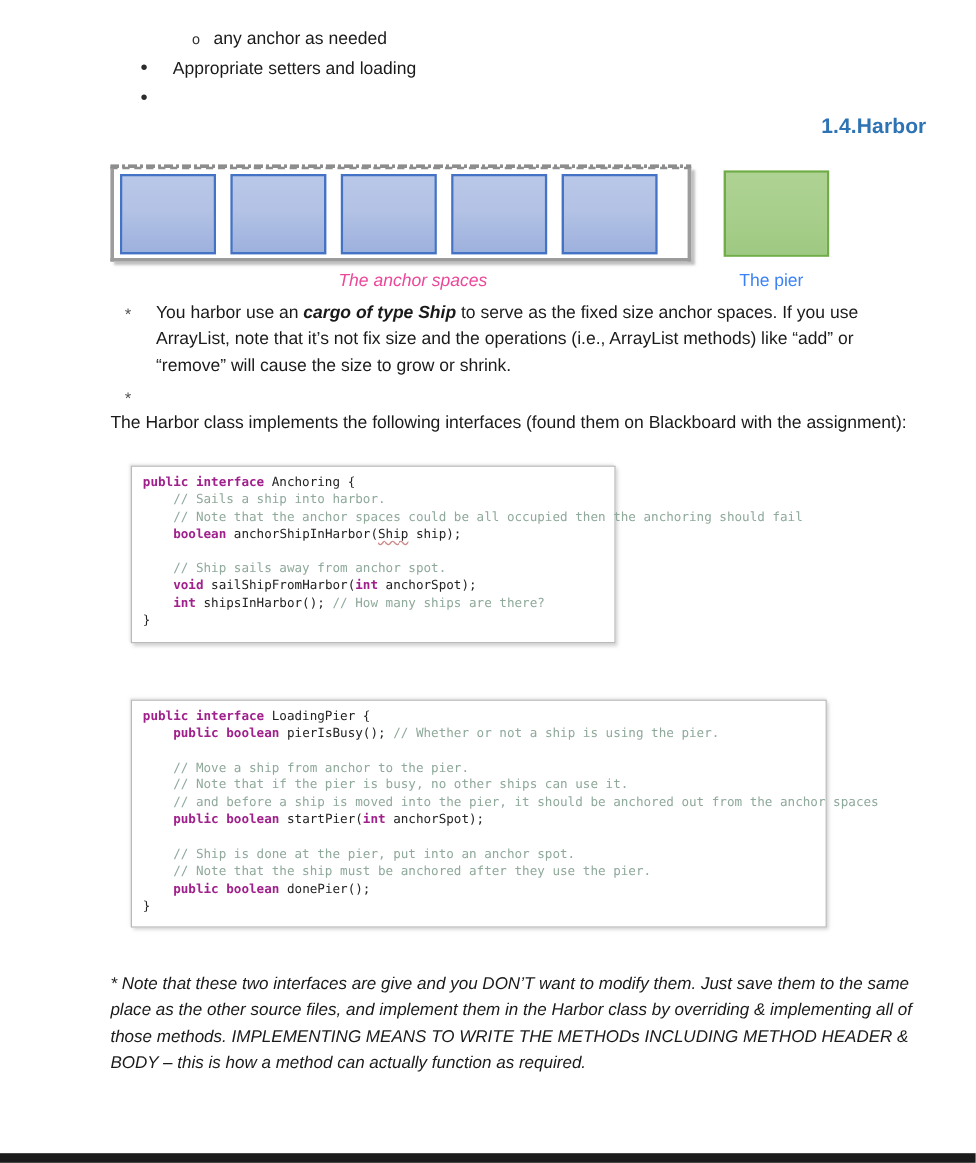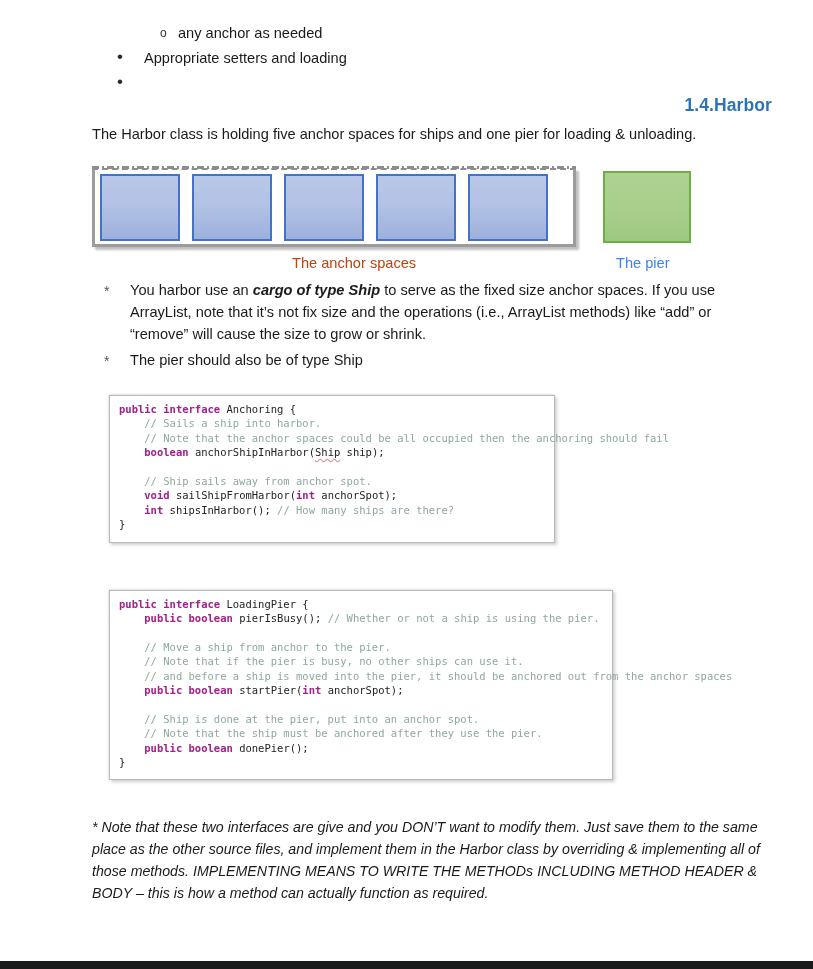--- a/index.html
+++ b/index.html
@@ -172,24 +172,25 @@
   }
   .diagram-labels {
     position: absolute;
     left: 0;
     top: 98px;
     width: 680px;
     height: 22px;
   }
   .label-anchor {
     position: absolute;
-    left: 200px;
+    left: 190px;
     top: 0;
     font-size: 14.6px;
-    color: #c2410c;
+    color: #ec4899;
+    font-style: italic;
   }
   .label-pier {
     position: absolute;
     left: 524px;
     top: 0;
     font-size: 14.6px;
     color: #3b82f6;
   }
 
   
@@ -201,22 +202,22 @@
     box-shadow: 2px 2px 3px rgba(150,150,150,0.45),
                -1px -1px 2px rgba(180,180,180,0.35);
     padding: 6px 9px 10px 9px;
     box-sizing: border-box;
     font-family: "DejaVu Sans Mono", monospace;
     font-size: 10.5px;
     line-height: 14.4px;
     white-space: pre;
     color: #000000;
   }
-  .code-block.cb1 { width: 446px; margin-top: 24px; }
-  .code-block.cb2 { width: 504px; margin-top: 47px; }
+  .code-block.cb1 { width: 404px; margin-top: 24px; }
+  .code-block.cb2 { width: 580px; margin-top: 47px; }
 
   .kw   { color: #a0208c; font-weight: bold; }
   .cmt  { color: #8fa99b; }
   .plain{ color: #222222; }
   .spell{
     color: #222222;
     text-decoration: underline;
     text-decoration-style: wavy;
     text-decoration-color: #d08b8b;
     text-underline-offset: 2px;
@@ -252,21 +253,20 @@
       </li>
       <li class="level1">
         <span class="marker">•</span>
       </li>
     </ul>
 
     <div class="heading">
       <span class="num">1.4.</span><span>Harbor</span>
     </div>
 
-    <div class="para">The Harbor class is holding five anchor spaces for ships and one pier for loading &amp; unloading.</div>
 
     <div class="diagram">
       <div class="anchor-container">
         <div class="dashtop"></div>
         <div class="anchor-row">
           <div class="anchor-box"></div>
           <div class="anchor-box"></div>
           <div class="anchor-box"></div>
           <div class="anchor-box"></div>
           <div class="anchor-box"></div>
@@ -279,24 +279,24 @@
       </div>
     </div>
 
     <ul class="bullets">
       <li class="star">
         <span class="marker">*</span>
         <span><span>You harbor use an </span><b><i>cargo of type Ship</i></b><span> to serve as the fixed size anchor spaces. If you use ArrayList, note that it’s not fix size and the operations (i.e., ArrayList methods) like “add” or “remove” will cause the size to grow or shrink.</span></span>
       </li>
       <li class="star">
         <span class="marker">*</span>
-        <span>The pier should also be of type Ship</span>
       </li>
     </ul>
 
+    <div class="para para-spacer-lg">The Harbor class implements the following interfaces (found them on Blackboard with the assignment):</div>
 
     <div class="code-block cb1"><div><span class="kw">public interface</span><span class="plain"> Anchoring {</span></div><div><span class="plain">    </span><span class="cmt">// Sails a ship into harbor.</span></div><div><span class="plain">    </span><span class="cmt">// Note that the anchor spaces could be all occupied then the anchoring should fail</span></div><div><span class="plain">    </span><span class="kw">boolean</span><span class="plain"> anchorShipInHarbor(</span><span class="spell">Ship</span><span class="plain"> ship);</span></div><div class="blank">&nbsp;</div><div><span class="plain">    </span><span class="cmt">// Ship sails away from anchor spot.</span></div><div><span class="plain">    </span><span class="kw">void</span><span class="plain"> sailShipFromHarbor(</span><span class="kw">int</span><span class="plain"> anchorSpot);</span></div><div><span class="plain">    </span><span class="kw">int</span><span class="plain"> shipsInHarbor(); </span><span class="cmt">// How many ships are there?</span></div><div><span class="plain">}</span></div></div>
     <div class="code-block cb2"><div><span class="kw">public interface</span><span class="plain"> LoadingPier {</span></div><div><span class="plain">    </span><span class="kw">public boolean</span><span class="plain"> pierIsBusy(); </span><span class="cmt">// Whether or not a ship is using the pier.</span></div><div class="blank">&nbsp;</div><div><span class="plain">    </span><span class="cmt">// Move a ship from anchor to the pier.</span></div><div><span class="plain">    </span><span class="cmt">// Note that if the pier is busy, no other ships can use it.</span></div><div><span class="plain">    </span><span class="cmt">// and before a ship is moved into the pier, it should be anchored out from the anchor spaces</span></div><div><span class="plain">    </span><span class="kw">public boolean</span><span class="plain"> startPier(</span><span class="kw">int</span><span class="plain"> anchorSpot);</span></div><div class="blank">&nbsp;</div><div><span class="plain">    </span><span class="cmt">// Ship is done at the pier, put into an anchor spot.</span></div><div><span class="plain">    </span><span class="cmt">// Note that the ship must be anchored after they use the pier.</span></div><div><span class="plain">    </span><span class="kw">public boolean</span><span class="plain"> donePier();</span></div><div><span class="plain">}</span></div></div>
 
     <div class="footnote">* Note that these two interfaces are give and you DON’T want to modify them. Just save them to the same place as the other source files, and implement them in the Harbor class by overriding &amp; implementing all of those methods. IMPLEMENTING MEANS TO WRITE THE METHODs INCLUDING METHOD HEADER &amp; BODY – this is how a method can actually function as required.</div>
 
   </div>
 </div>
 <div class="bottom-bar"></div>
 

